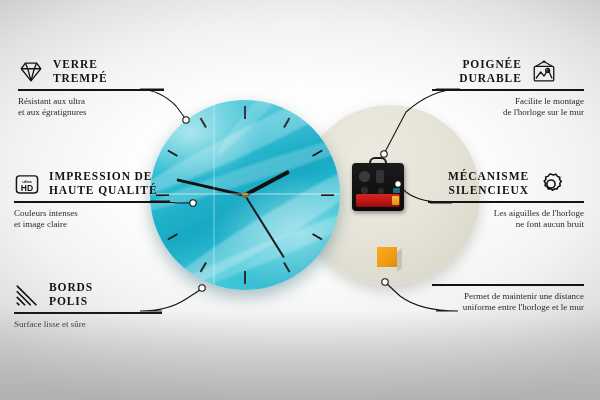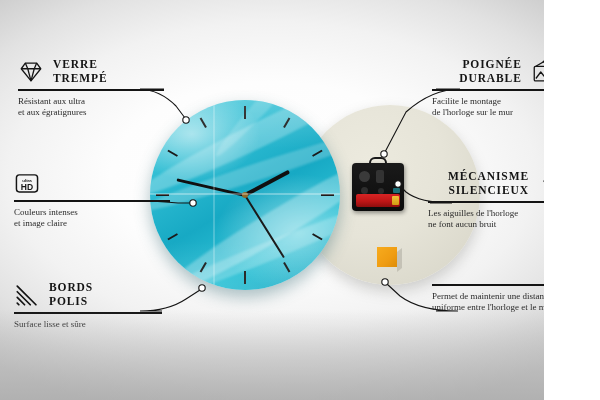--- a/index.html
+++ b/index.html
@@ -2,21 +2,21 @@
 <html><head>
 <meta charset="utf-8">
 <style>
   html,body{margin:0;padding:0;}
   body{
     width:600px;height:400px;overflow:hidden;
     font-family:"Liberation Serif",serif;
     background:#ffffff;
   }
   .stage{
-    position:relative;width:544px;height:400px;overflow:hidden;
+    position:relative;width:600px;height:400px;overflow:hidden;
     background:
       radial-gradient(ellipse 78% 62% at 50% 44%, #ffffff 0%, #fdfdfd 38%, #f2f2f2 62%, #e2e2e2 80%, #c9c9c9 100%);
   }
   .stage:after{
     content:"";position:absolute;left:0;right:0;bottom:0;height:90px;
     background:linear-gradient(to bottom, rgba(200,200,200,0) 0%, rgba(181,181,181,.55) 55%, rgba(170,170,170,.78) 100%);
     pointer-events:none;
   }
 
   
@@ -102,21 +102,21 @@
     font-family:"Liberation Serif",serif;
     font-weight:700;font-size:11.5px;line-height:13.5px;letter-spacing:.9px;
     color:#141414;text-transform:uppercase;white-space:pre-line;
   }
   .feat.right .title{text-align:right;}
   .rule{height:1.5px;background:#141414;margin:4px 0 5px 0;}
   .feat .sub{
     font-family:"Liberation Serif",serif;
     font-size:9px;line-height:11.5px;color:#2a2a2a;white-space:pre-line;
   }
-  .feat.right .sub{}
+  .feat.right .sub{text-align:right;}
   .ic{width:26px;height:26px;flex:0 0 26px;display:block;}
 
   
   #f-verre   {left:18px; top:58px;  width:150px;}
   #f-verre .rule{width:146px;}
   #f-impr    {left:14px; top:170px; width:158px;}
   #f-impr .rule{width:156px;}
   #f-bords   {left:14px; top:281px; width:150px;}
   #f-bords .rule{width:148px;}
   #f-poignee {left:432px;top:58px;  width:152px;}
@@ -213,20 +213,22 @@
 et aux égratignures</div>
   </div>
 
   <div class="feat left" id="f-impr">
     <div class="head">
       <svg class="ic" viewBox="0 0 32 32">
         <rect x="3" y="6" width="26" height="21" rx="3.5" fill="none" stroke="#141414" stroke-width="1.8"></rect>
         <text x="16" y="14.6" font-family="Liberation Sans, sans-serif" font-size="5.4" font-weight="700" text-anchor="middle" fill="#141414">ultra</text>
         <text x="16" y="24.2" font-family="Liberation Sans, sans-serif" font-size="10.5" font-weight="700" text-anchor="middle" fill="#141414">HD</text>
       </svg>
+      <div class="title">IMPRESSION DE
+HAUTE QUALITÉ</div>
     </div>
     <div class="rule"></div>
     <div class="sub">Couleurs intenses
 et image claire</div>
   </div>
 
   <div class="feat left" id="f-bords">
     <div class="head">
       <svg class="ic" viewBox="0 0 32 32">
         <g stroke="#141414" stroke-width="2.1" stroke-linecap="round">

